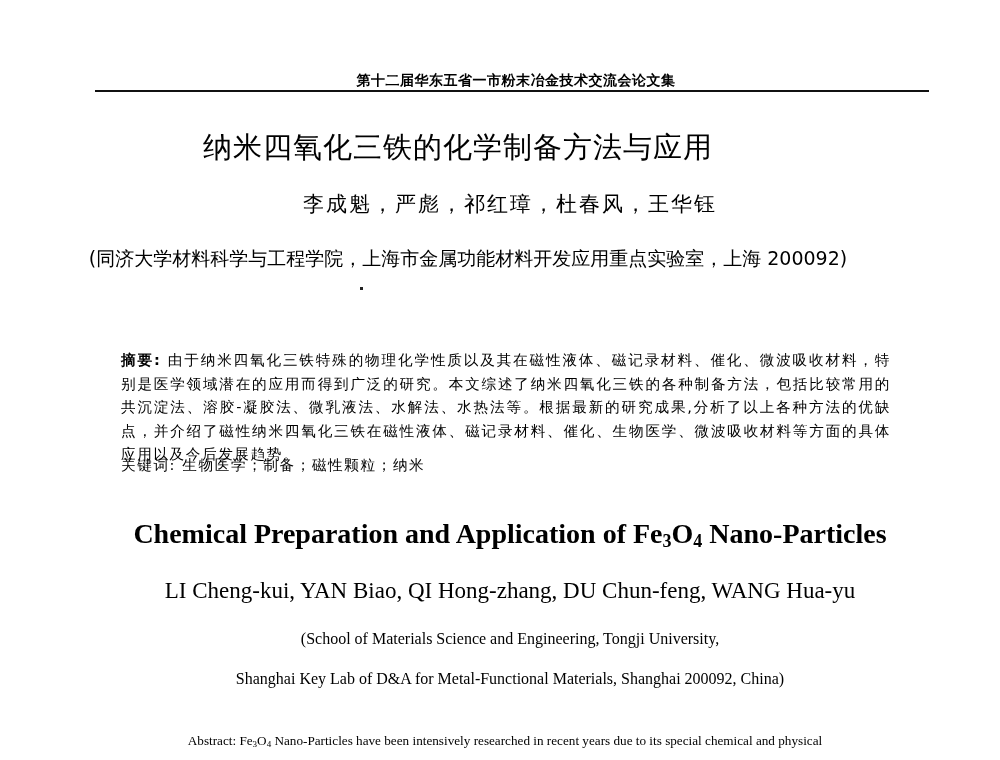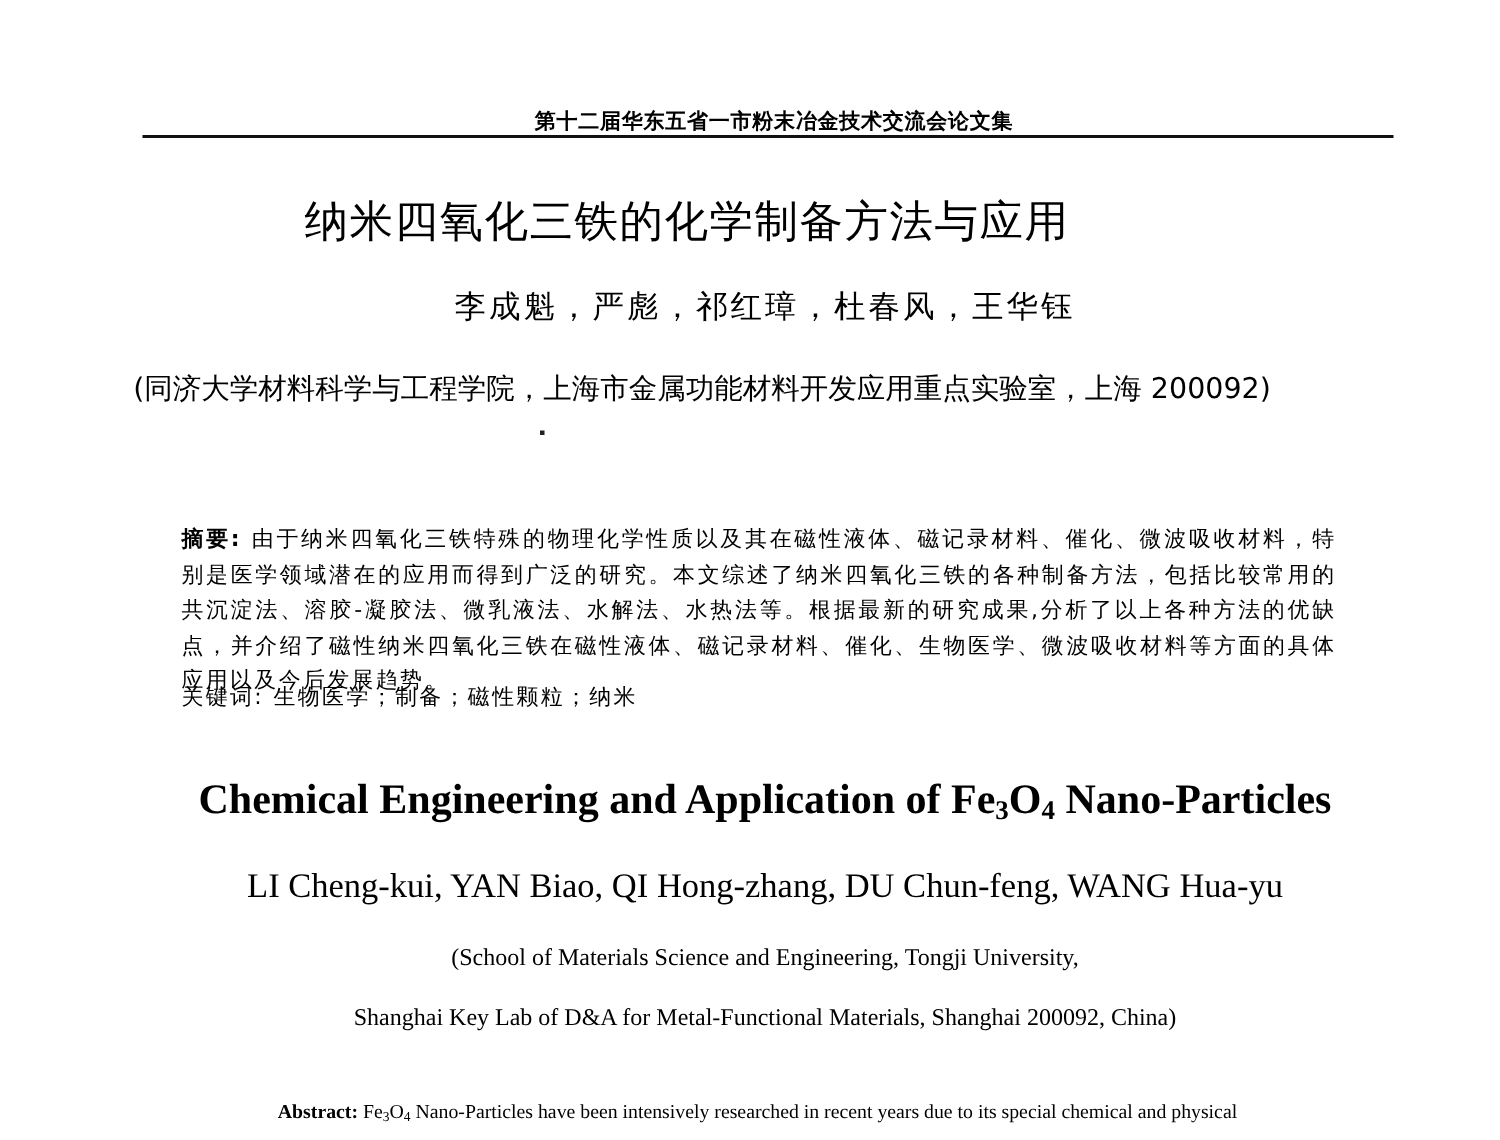--- a/index.html
+++ b/index.html
@@ -61,21 +61,21 @@
   .affil-en-2 {
     left:0; top:670px; width:1000px; text-align:center;
     font-family:"Liberation Serif", serif; font-size:16px;
     transform:translateX(10px);
   }
   .abstract-en {
     left:0; top:733px; width:1000px; text-align:center;
     font-family:"Liberation Serif", serif; font-size:13.2px;
     transform:translateX(5px);
   }
-  .abstract-en .lbl { font-weight:bold; }
+  .abstract-en .lbl { font-weight:normal; }
   .abstract-en sub { font-size:9px; vertical-align:-2px; line-height:0; }
 </style>
 </head>
 <body>
 
 <div class="abs running-header">第十二届华东五省一市粉末冶金技术交流会论文集</div>
 <div class="abs header-rule"></div>
 
 <div class="abs title-cn">纳米四氧化三铁的化学制备方法与应用</div>
 <div class="abs authors-cn">李成魁，严彪，祁红璋，杜春风，王华钰</div>
@@ -85,19 +85,19 @@
 <div class="abs abstract-cn">
   <span class="lbl">摘要:</span>
   <span>由于纳米四氧化三铁特殊的物理化学性质以及其在磁性液体、磁记录材料、催化、微波吸收材料，特别是医学领域潜在的应用而得到广泛的研究。本文综述了纳米四氧化三铁的各种制备方法，包括比较常用的共沉淀法、溶胶-凝胶法、微乳液法、水解法、水热法等。根据最新的研究成果,分析了以上各种方法的优缺点，并介绍了磁性纳米四氧化三铁在磁性液体、磁记录材料、催化、生物医学、微波吸收材料等方面的具体应用以及今后发展趋势。</span>
 </div>
 
 <div class="abs keywords-cn">
   <span class="lbl">关键词:</span>
   <span>生物医学；制备；磁性颗粒；纳米</span>
 </div>
 
-<div class="abs title-en"><span>Chemical Engineering and Application of Fe</span><sub>3</sub><span>O</span><sub>4</sub><span> Nano-Particles</span></div>
+<div class="abs title-en"><span>Chemical Preparation and Application of Fe</span><sub>3</sub><span>O</span><sub>4</sub><span> Nano-Particles</span></div>
 
 <div class="abs authors-en">LI Cheng-kui, YAN Biao, QI Hong-zhang, DU Chun-feng, WANG Hua-yu</div>
 <div class="abs affil-en-1">(School of Materials Science and Engineering, Tongji University,</div>
 <div class="abs affil-en-2">Shanghai Key Lab of D&amp;A for Metal-Functional Materials, Shanghai 200092, China)</div>
 
 <div class="abs abstract-en"><span class="lbl">Abstract:</span><span> Fe</span><sub>3</sub><span>O</span><sub>4</sub><span> Nano-Particles have been intensively researched in recent years due to its special chemical and physical</span></div>
 
 </body></html>

